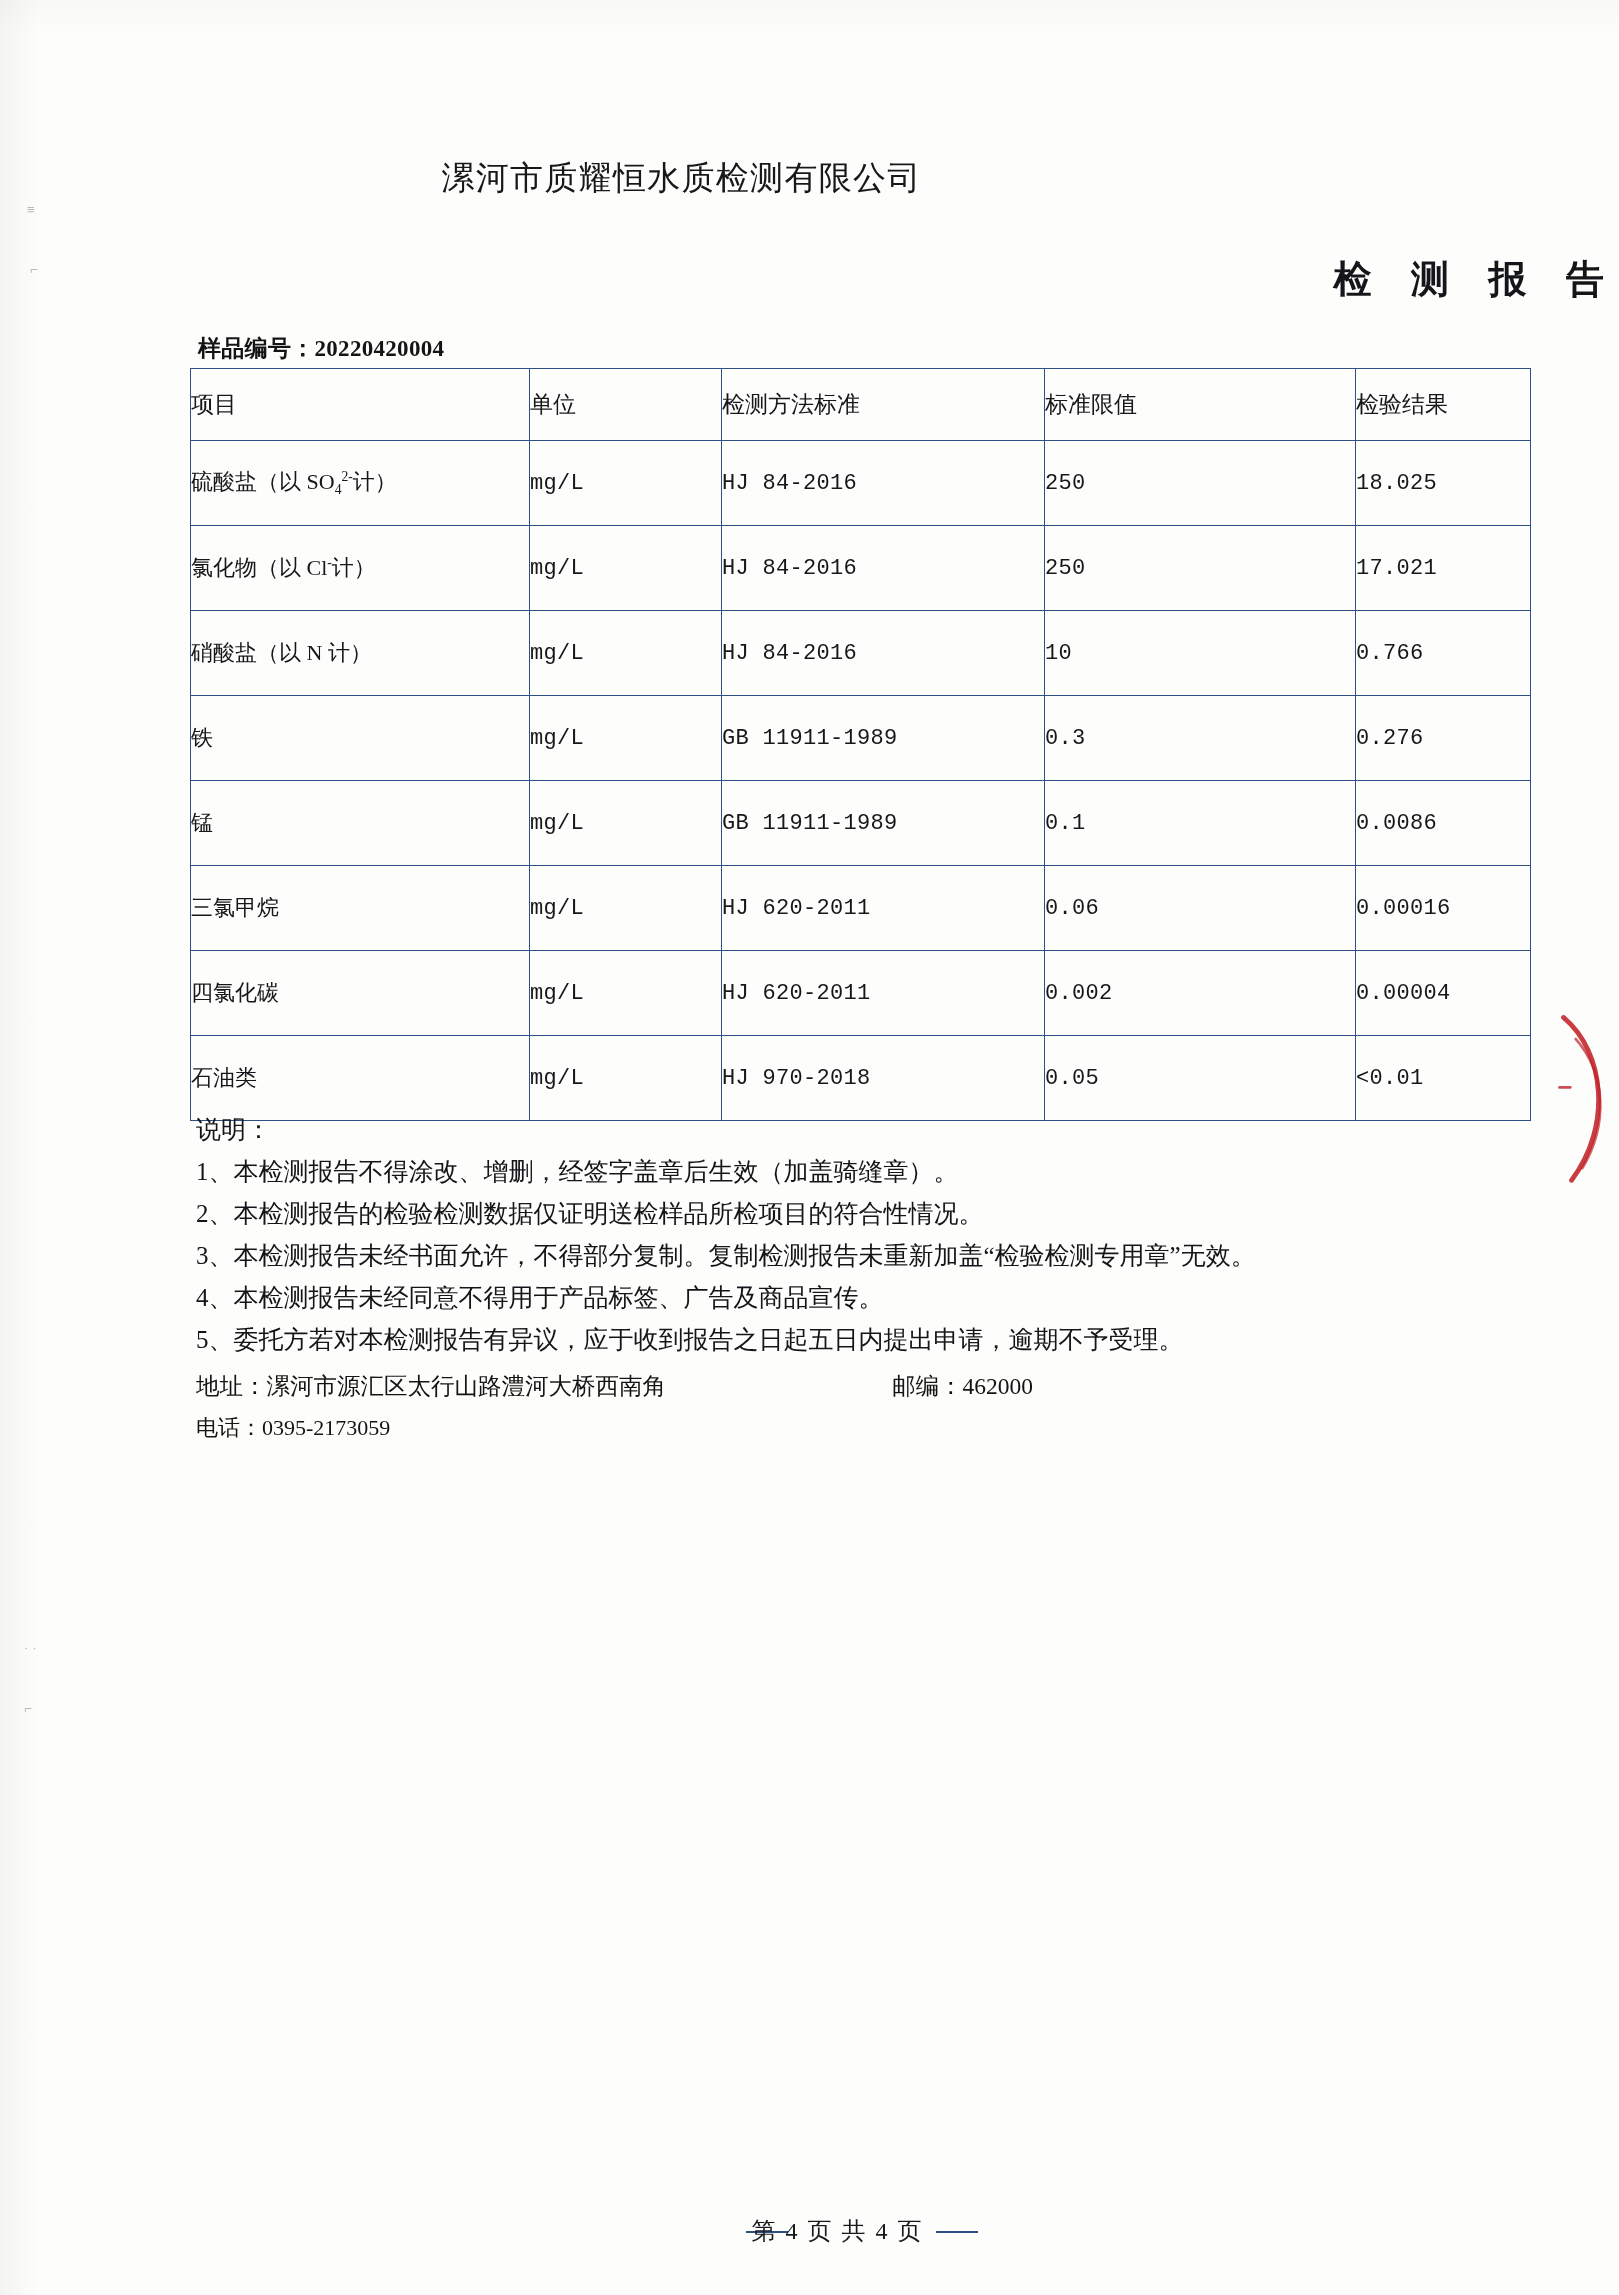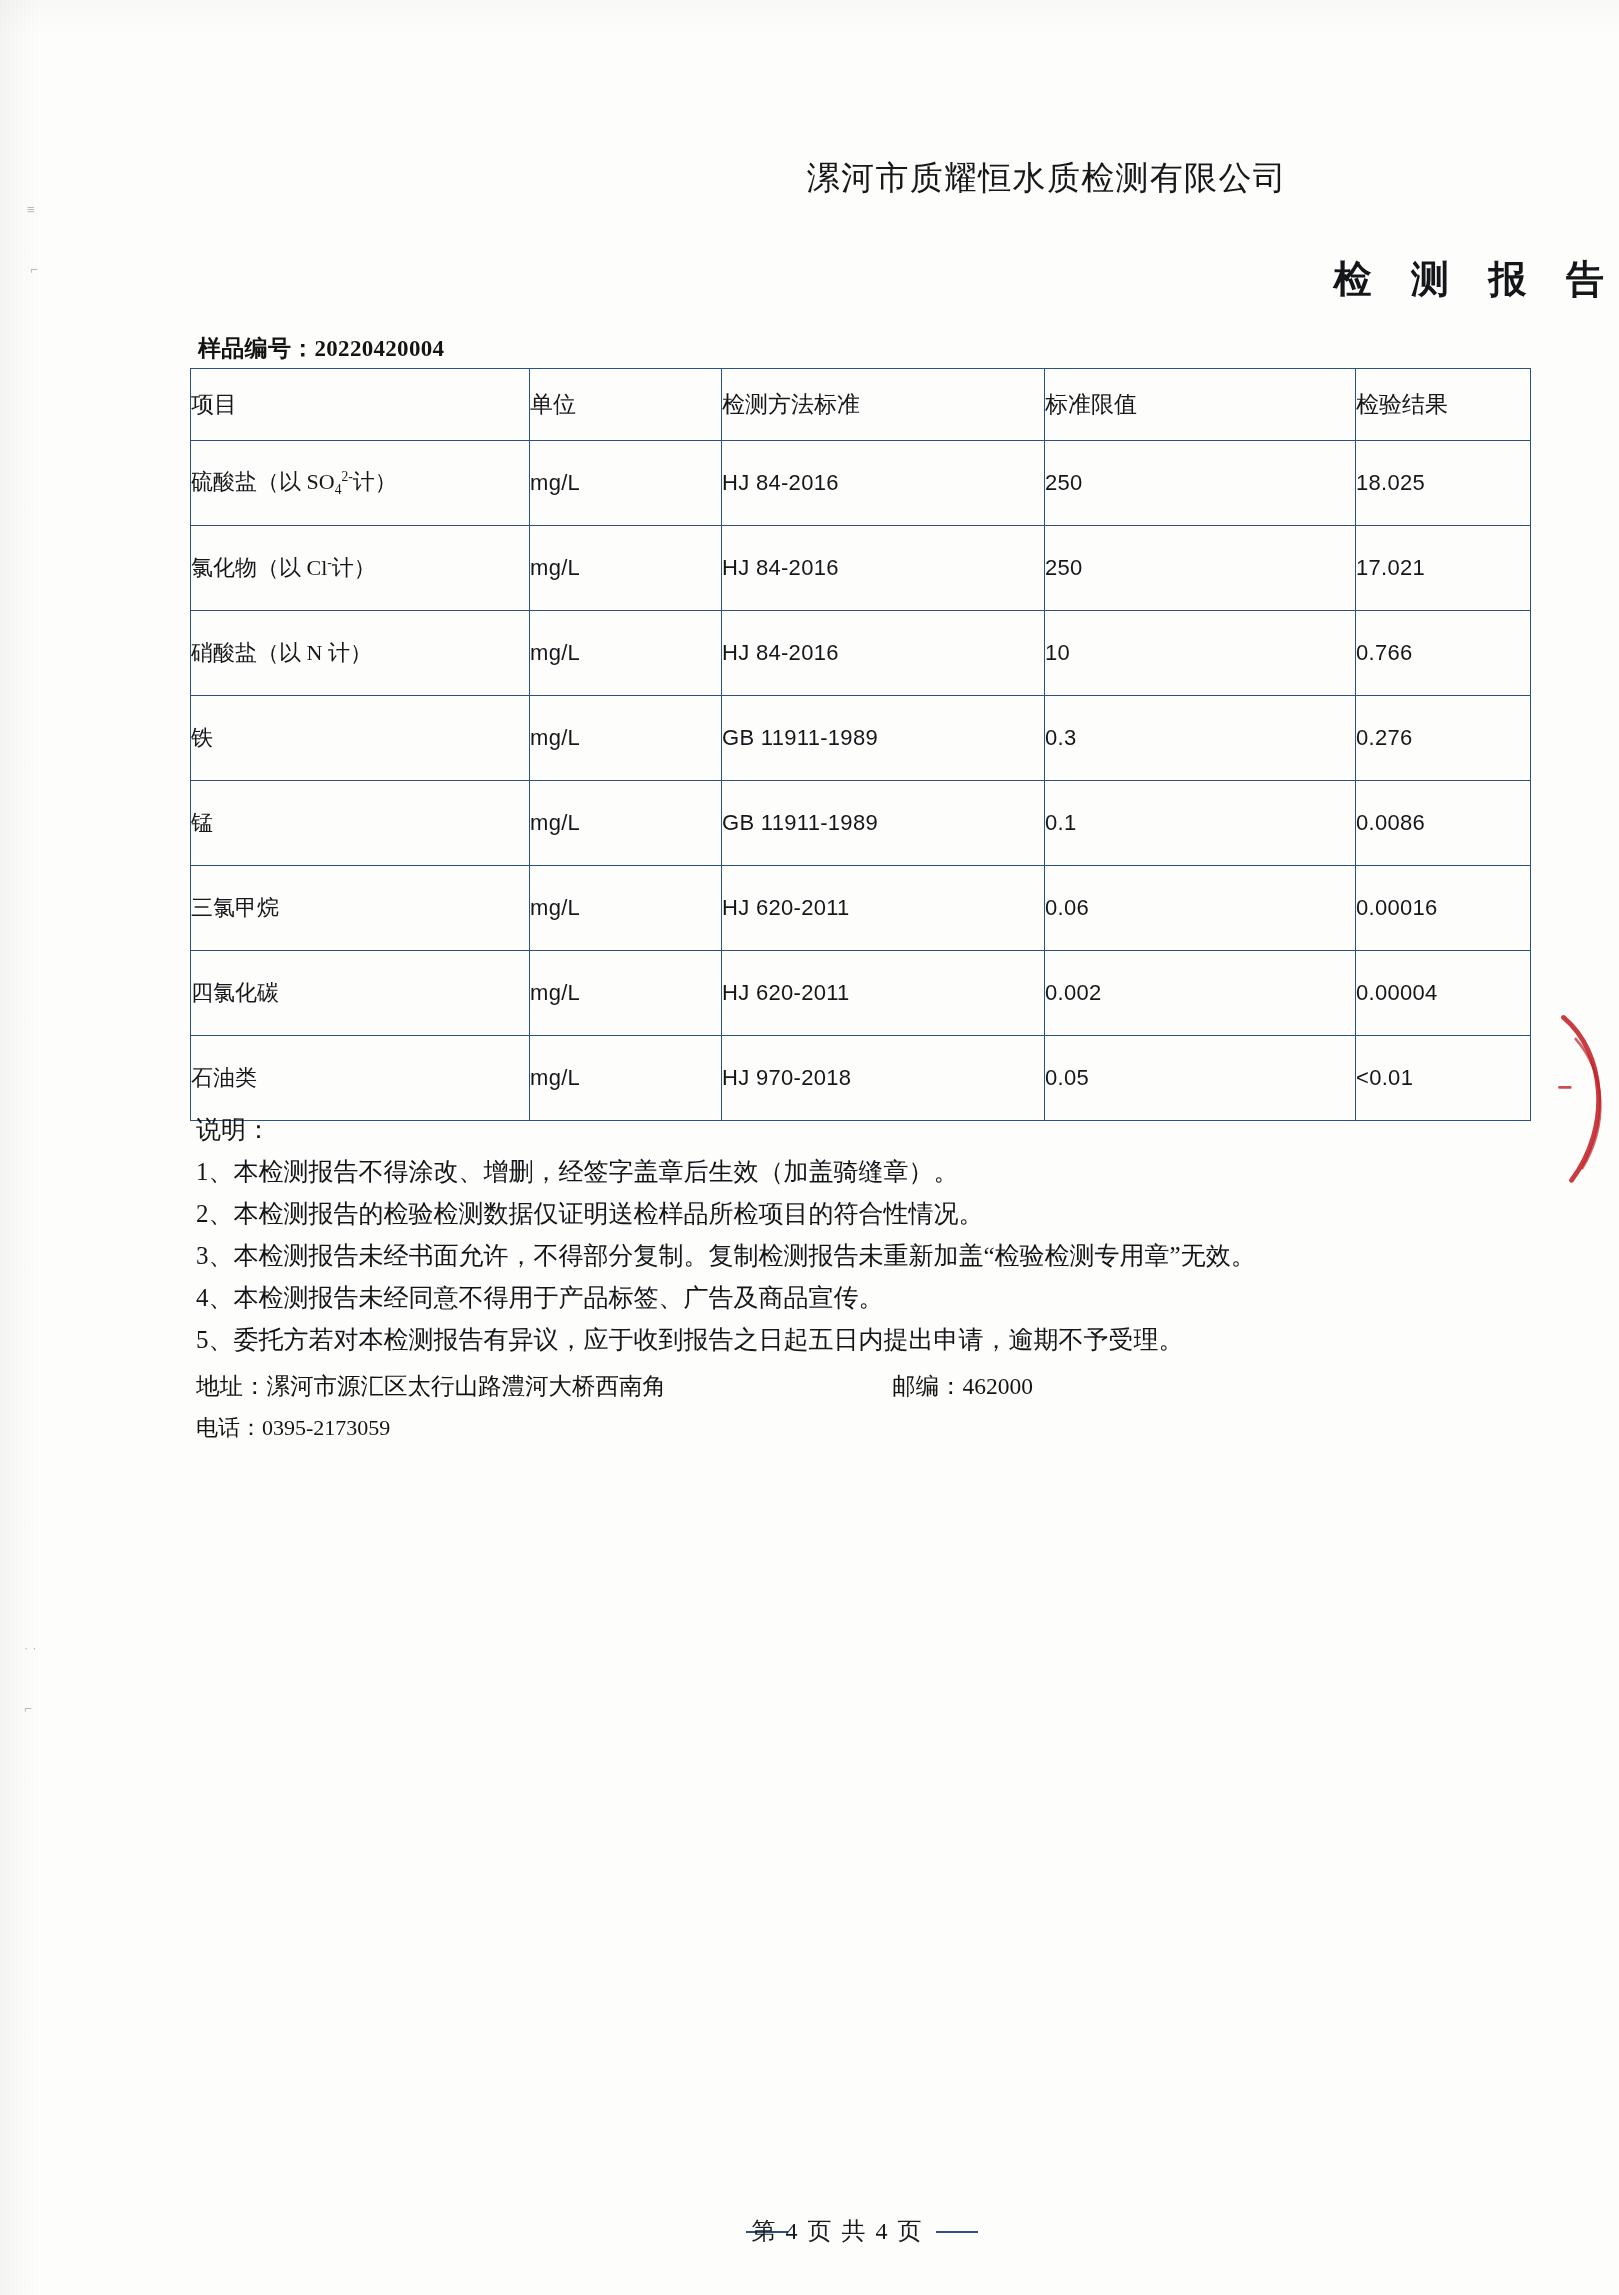--- a/index.html
+++ b/index.html
@@ -26,25 +26,26 @@
       linear-gradient(90deg, rgba(0,0,0,0.035) 0px, rgba(0,0,0,0.0) 40px),
       linear-gradient(180deg, rgba(0,0,0,0.02) 0px, rgba(0,0,0,0) 34px);
     pointer-events: none;
   }
 
   .company-title {
     position: absolute;
     top: 156px;
     left: 0;
     width: 1287px;
-    text-align: right;
+    text-align: center;
     font-size: 33px;
     letter-spacing: 1.3px;
     color: #17181a;
     font-family: "Liberation Serif", "DejaVu Serif", serif;
+    padding-left: 38px;
   }
   .report-title {
     position: absolute;
     top: 254px;
     left: 0;
     width: 1619px;
     text-align: right;
     font-size: 38px;
     letter-spacing: 15px;
     font-weight: 700;
@@ -80,21 +81,21 @@
   table.report thead td {
     height: 71px;
     font-size: 23px;
   }
   .col-item   { width: 339px; }
   .col-unit   { width: 192px; }
   .col-method { width: 323px; }
   .col-limit  { width: 311px; }
   .col-result { width: 175px; }
 
-  .cell-latin { font-family: Liberation Sans, sans-serif; letter-spacing: 0.3px; }
+  .cell-latin { font-family: Liberation Mono, monospace; letter-spacing: 0.3px; }
   sub { font-size: 0.62em; }
   sup { font-size: 0.62em; }
 
   .notes {
     position: absolute;
     top: 1109px;
     left: 196px;
     width: 1351px;
     font-size: 25px;
     line-height: 42px;

